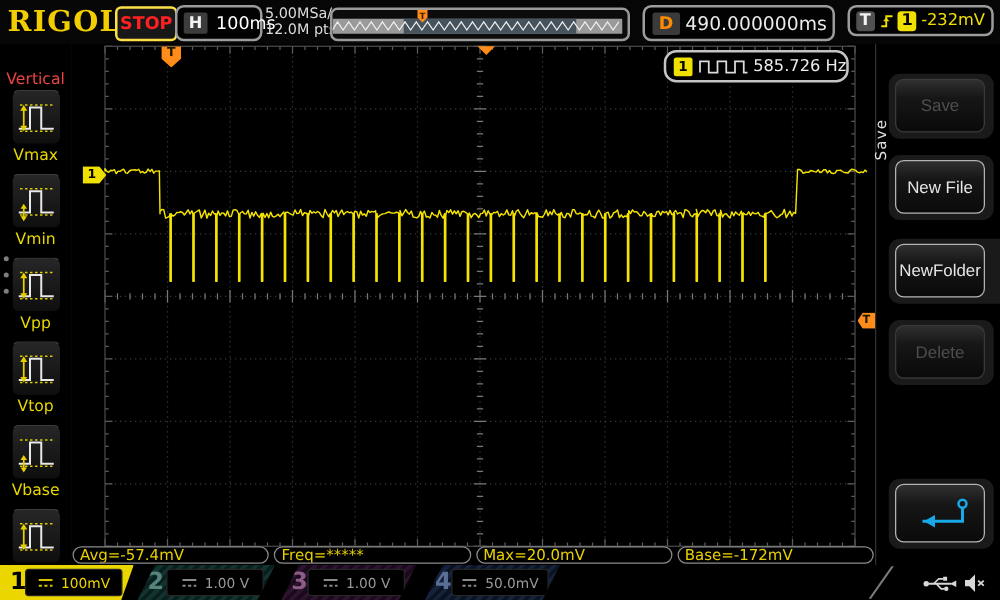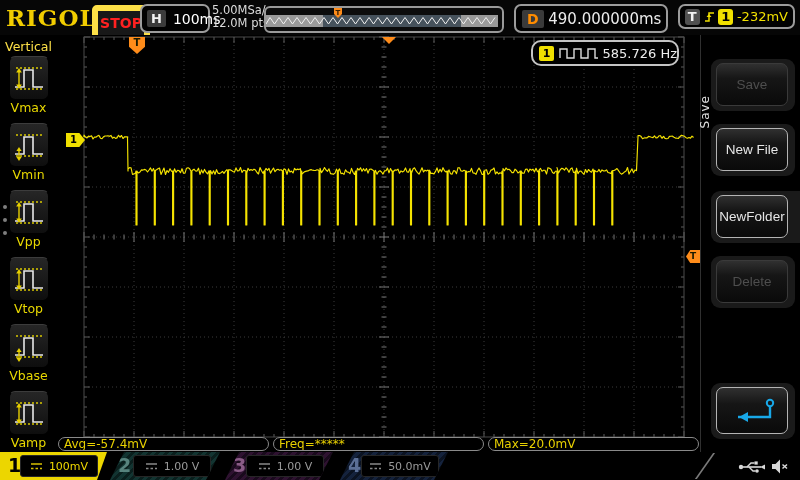--- a/index.html
+++ b/index.html
@@ -2,42 +2,42 @@
 <html><head>
 <meta charset="utf-8">
 <style>
   html,body{margin:0;padding:0;background:#000;}
   .screen{position:relative;width:800px;height:480px;background:#000;overflow:hidden;
           font-family:"DejaVu Sans","Liberation Sans",sans-serif;-webkit-font-smoothing:none;}
   
   .topbar{position:absolute;left:0;top:0;width:800px;height:35px;background:#060606;border-bottom:1px solid #161616;}
   .logo{position:absolute;left:6px;top:4px;font-family:"DejaVu Serif","Liberation Serif",serif;
         font-weight:bold;font-size:23px;color:#f2cd00;letter-spacing:1px;}
-  .stopbtn{position:absolute;left:92px;top:5px;width:46px;height:24px;background:#181818;border:6px solid #fde047;
+  .stopbtn{position:absolute;left:92px;top:5px;width:46px;height:24px;background:#181818;border:2px solid #fde047;
         border-radius:5px;color:#ff2121;font-weight:bold;font-size:14px;text-align:center;line-height:24px;}
   .tb-box{position:absolute;top:4px;height:25px;background:#020202;border:2px solid #9c9c9c;border-radius:7px;
         display:flex;align-items:center;}
   .hbox{left:140px;width:66px;}
   .hbox .hlab{background:#3c3c3c;color:#f2f2f2;font-weight:bold;font-size:13px;padding:1px 4px;border-radius:2px;margin-left:5px;}
   .hbox .hval{color:#ffffff;font-size:14px;margin-left:7px;}
   .rates{position:absolute;left:212px;top:4px;color:#dcdcdc;font-size:11.5px;line-height:13px;}
   .preview{left:264px;top:6px;width:236px;height:23px;position:absolute;background:#0c0c0c;
         border:2px solid #9a9a9a;border-radius:6px;}
   .dbox{left:514px;width:150px;}
   .dbox .dlab{background:#3a3a3a;color:#ff8c00;font-weight:bold;font-size:14px;padding:1px 5px;border-radius:2px;margin-left:6px;}
   .dbox .dval{color:#ececec;font-size:15px;flex:1;text-align:center;}
   .tbox{left:678px;width:117px;padding:0 5px;gap:4px;box-sizing:border-box;}
   .tbox .tlab{background:#515151;color:#f2f2f2;font-weight:bold;font-size:13px;width:16px;height:16px;border-radius:3px;
         text-align:center;line-height:16px;}
   .tbox .tch{background:#f0e000;color:#000;font-weight:bold;font-size:13px;width:16px;height:16px;border-radius:3px;
         text-align:center;line-height:16px;}
   .tbox .tval{color:#f0e000;font-size:13px;}
   
   .leftmenu{position:absolute;left:0;top:35px;width:57px;height:417px;background:#000;border-right:1px solid #1c1c1c;}
-  .lm-title{color:#fde047;font-size:12.5px;text-align:center;margin-top:4px;}
+  .lm-title{color:#ef4444;font-size:12.5px;text-align:center;margin-top:20px;}
   .lm-item{height:65px;text-align:center;}
   .lm-icon{width:38px;height:42px;margin:2px auto 0 auto;background:linear-gradient(#262626,#0e0e0e);
         border:1px solid #000;border-top-color:#3c3c3c;border-radius:6px;display:flex;align-items:center;justify-content:center;}
   .lm-label{color:#e8d800;font-size:12.5px;margin-top:0px;}
   .lm-dots{position:absolute;left:3px;top:170px;display:flex;flex-direction:column;gap:9px;}
   .lm-dots i{width:4px;height:4px;border-radius:50%;background:#7e7e7e;}
   
   .display{position:absolute;left:57px;top:35px;width:643px;height:417px;background:#000;}
   #scope{position:absolute;left:0;top:0;}
   .freqbox{position:absolute;left:474px;top:5px;width:148px;height:26px;background:#000;border:2px solid #c4c4c4;
@@ -234,20 +234,21 @@
       <span class="fch">1</span>
       <svg width="46" height="14">
         <path d="M1,12 V3 H8 V12 H15 V3 H22 V12 H29 V3 H36 V12 H44" stroke="#dcdcdc" stroke-width="1.4" fill="none"></path>
       </svg>
       <span class="fval">585.726 Hz</span>
     </div>
     <div class="measbar" id="measbar">
         <div class="measbox">Avg=-57.4mV</div>
         <div class="measbox">Freq=*****</div>
         <div class="measbox">Max=20.0mV</div>
+        <div class="measbox">Base=-172mV</div>
       </div>
   </div>
 
   <div class="rightmenu">
     <div class="rm-tab">Save</div>
     <div id="rm-buttons">
         <div class="rm-well" style="top: 24px;">
           <button class="rm-btn off">Save</button>
         </div>
         <div class="rm-well" style="top: 89px;">

